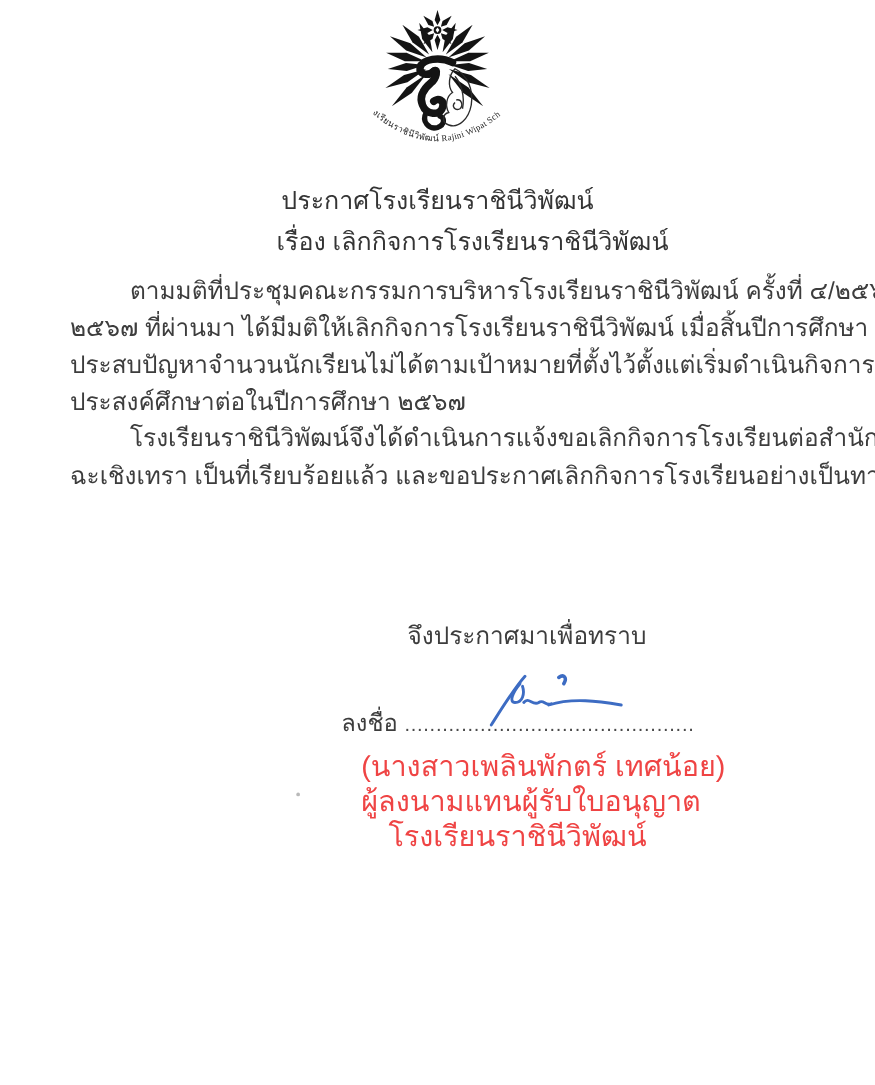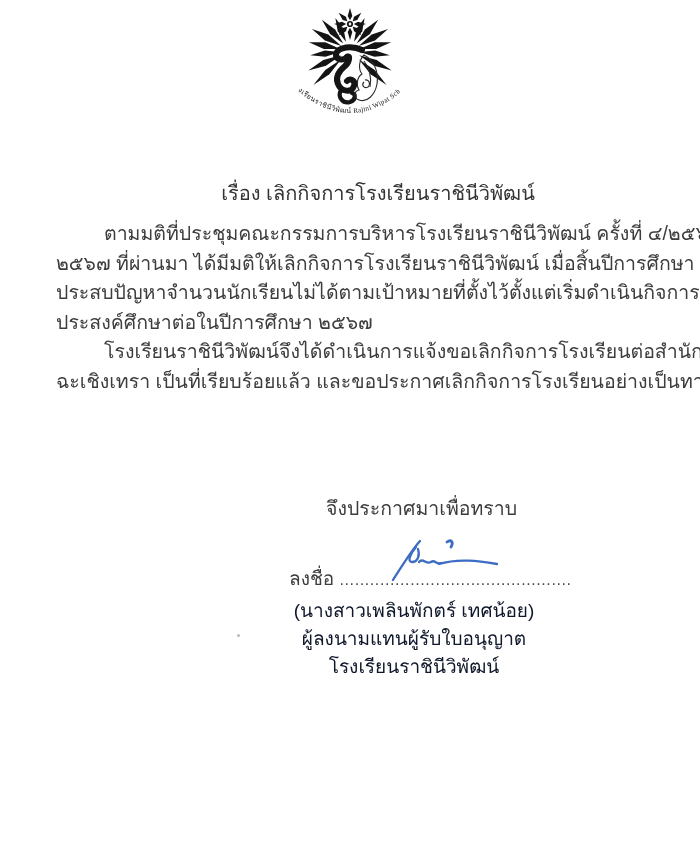--- a/index.html
+++ b/index.html
@@ -28,27 +28,27 @@
     font-size:19.5px;line-height:29.5px;color:#3d3d3d;
   }
   .body-line{white-space:nowrap;height:29.5px;}
   .indent{padding-left:48px;}
   .closing{
     position:absolute;top:493px;left:326px;
     font-size:19.5px;color:#3d3d3d;white-space:nowrap;
   }
   .sign-svg{position:absolute;top:534px;left:383px;width:124px;height:50px;}
   .sign-line{
-    position:absolute;top:563px;left:289px;
+    position:absolute;top:563px;left:273px;
     font-size:19px;color:#3d3d3d;white-space:nowrap;
   }
   .sign-dots{letter-spacing:0.6px;font-size:16px;color:#4a4a4a;}
   .sign-center{
     position:absolute;left:289px;width:250px;text-align:center;
-    font-size:19px;color:#0f172a;white-space:nowrap;
+    font-size:23px;color:#ef4444;white-space:nowrap;
   }
   .sign-name{top:595px;}
   .sign-title{top:623px;}
   .sign-org{top:651px;}
   .scan-speck{
     position:absolute;top:634px;left:237px;width:3px;height:3px;
     border-radius:50%;background:#b9b9b9;
   }
 </style>
 </head>
@@ -101,20 +101,21 @@
       <path d="M80 56 C85 62 88 72 86 82"></path>
       <path d="M81 75 C85 74 87 79 84 82 C80 84 77 80 80 77"></path>
     </g>
 
     <path id="logo-arc" d="M14 86 Q66 130 118 86" fill="none"></path>
     <text font-size="7" fill="#222" letter-spacing="0.3" font-family="Liberation Serif, DejaVu Serif, serif">
       <textPath href="#logo-arc" startOffset="50%" text-anchor="middle">โรงเรียนราชินีวิพัฒน์ Rajini Wipat School</textPath>
     </text>
   </svg>
 
+  <div class="title-line title-1">ประกาศโรงเรียนราชินีวิพัฒน์</div>
   <div class="title-line title-2">เรื่อง เลิกกิจการโรงเรียนราชินีวิพัฒน์</div>
 
   <div class="body-block">
     <div class="body-line indent">ตามมติที่ประชุมคณะกรรมการบริหารโรงเรียนราชินีวิพัฒน์ ครั้งที่ ๔/๒๕๖๖ วันที่ ๒๙ เมษายน</div>
     <div class="body-line">๒๕๖๗ ที่ผ่านมา ได้มีมติให้เลิกกิจการโรงเรียนราชินีวิพัฒน์ เมื่อสิ้นปีการศึกษา ๒๕๖๖ เนื่องจากโรงเรียน</div>
     <div class="body-line">ประสบปัญหาจำนวนนักเรียนไม่ได้ตามเป้าหมายที่ตั้งไว้ตั้งแต่เริ่มดำเนินกิจการ ประกอบกับไม่มีนักเรียน</div>
     <div class="body-line">ประสงค์ศึกษาต่อในปีการศึกษา ๒๕๖๗</div>
     <div class="body-line indent">โรงเรียนราชินีวิพัฒน์จึงได้ดำเนินการแจ้งขอเลิกกิจการโรงเรียนต่อสำนักงานศึกษาธิการจังหวัด</div>
     <div class="body-line">ฉะเชิงเทรา เป็นที่เรียบร้อยแล้ว  และขอประกาศเลิกกิจการโรงเรียนอย่างเป็นทางการ ตั้งแต่วันที่ ๕ มิถุนายน</div>
   </div>

